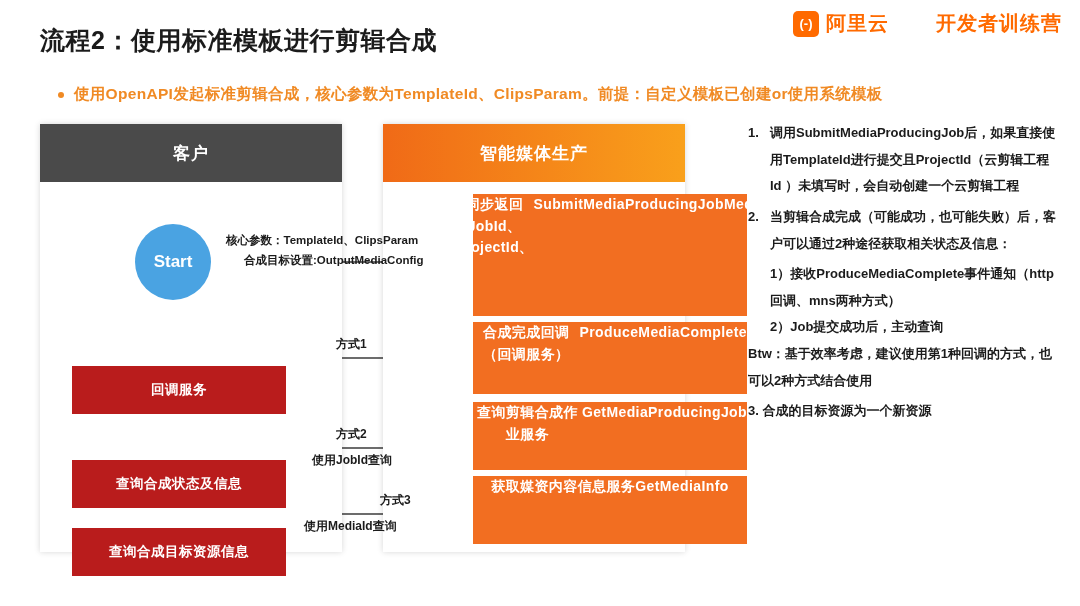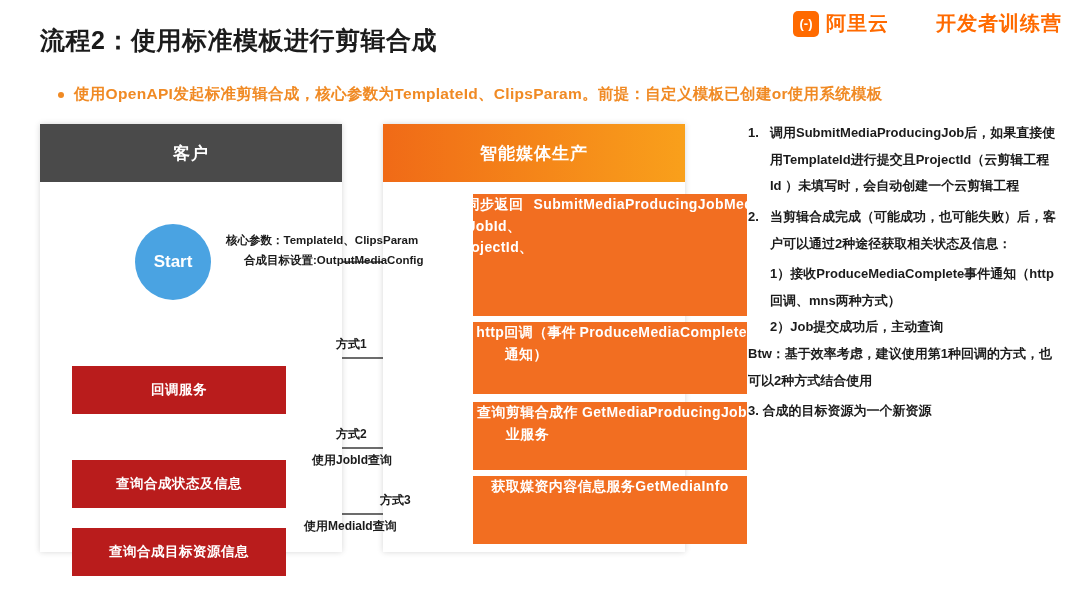--- a/index.html
+++ b/index.html
@@ -300,21 +300,21 @@
       <div class="panel-header header-orange">智能媒体生产</div>
 
       <div class="orange-box orange-submit">
         <div>提交剪辑合成作业服务</div>
         <div>同步返回JobId、ProjectId、</div>
         <div>SubmitMediaProducingJob</div>
         <div>MediaId</div>
       </div>
 
       <div class="orange-box orange-callback">
-        <div>http回调（事件通知）</div>
+        <div>合成完成回调（回调服务）</div>
         <div>ProduceMediaComplete</div>
       </div>
 
       <div class="orange-box orange-query">
         <div>查询剪辑合成作业服务</div>
         <div>GetMediaProducingJob</div>
       </div>
 
       <div class="orange-box orange-media">
         <div>获取媒资内容信息服务</div>

